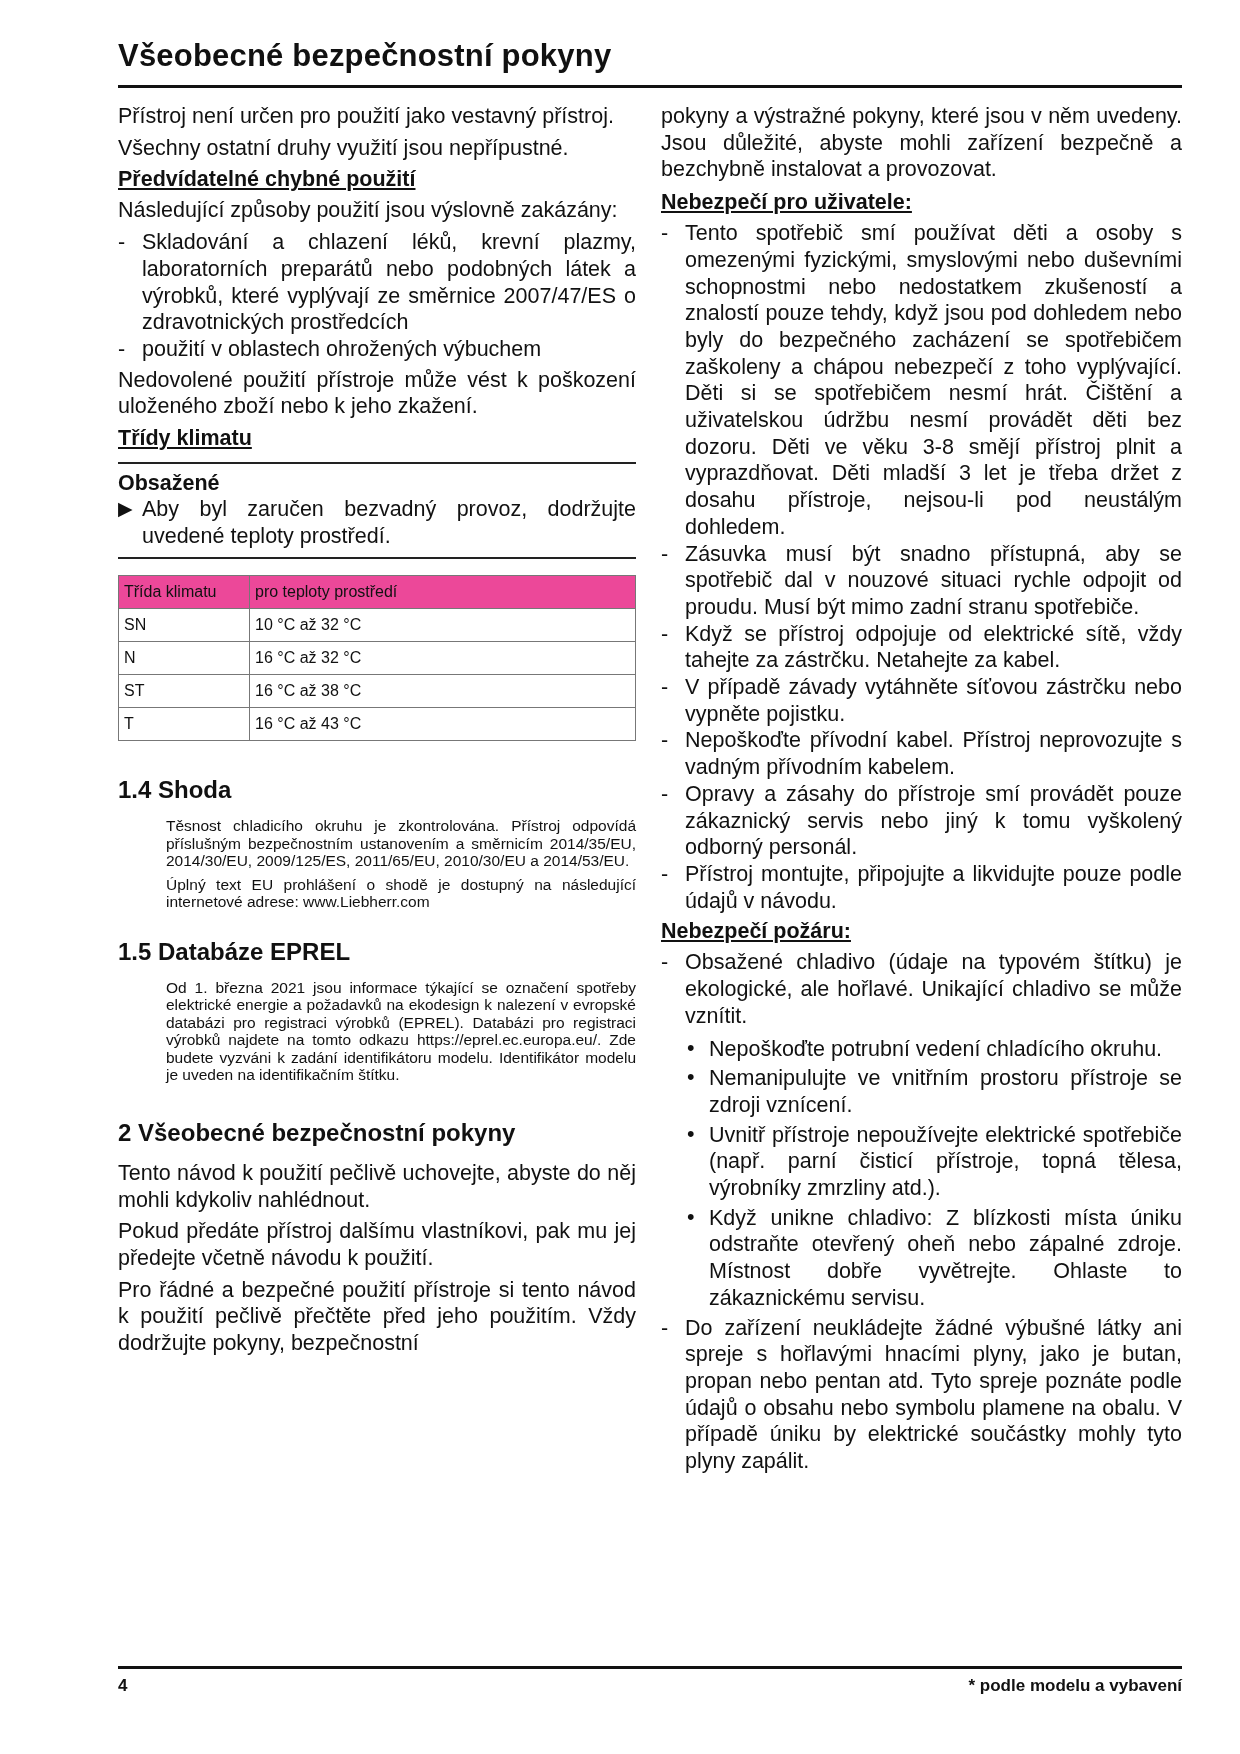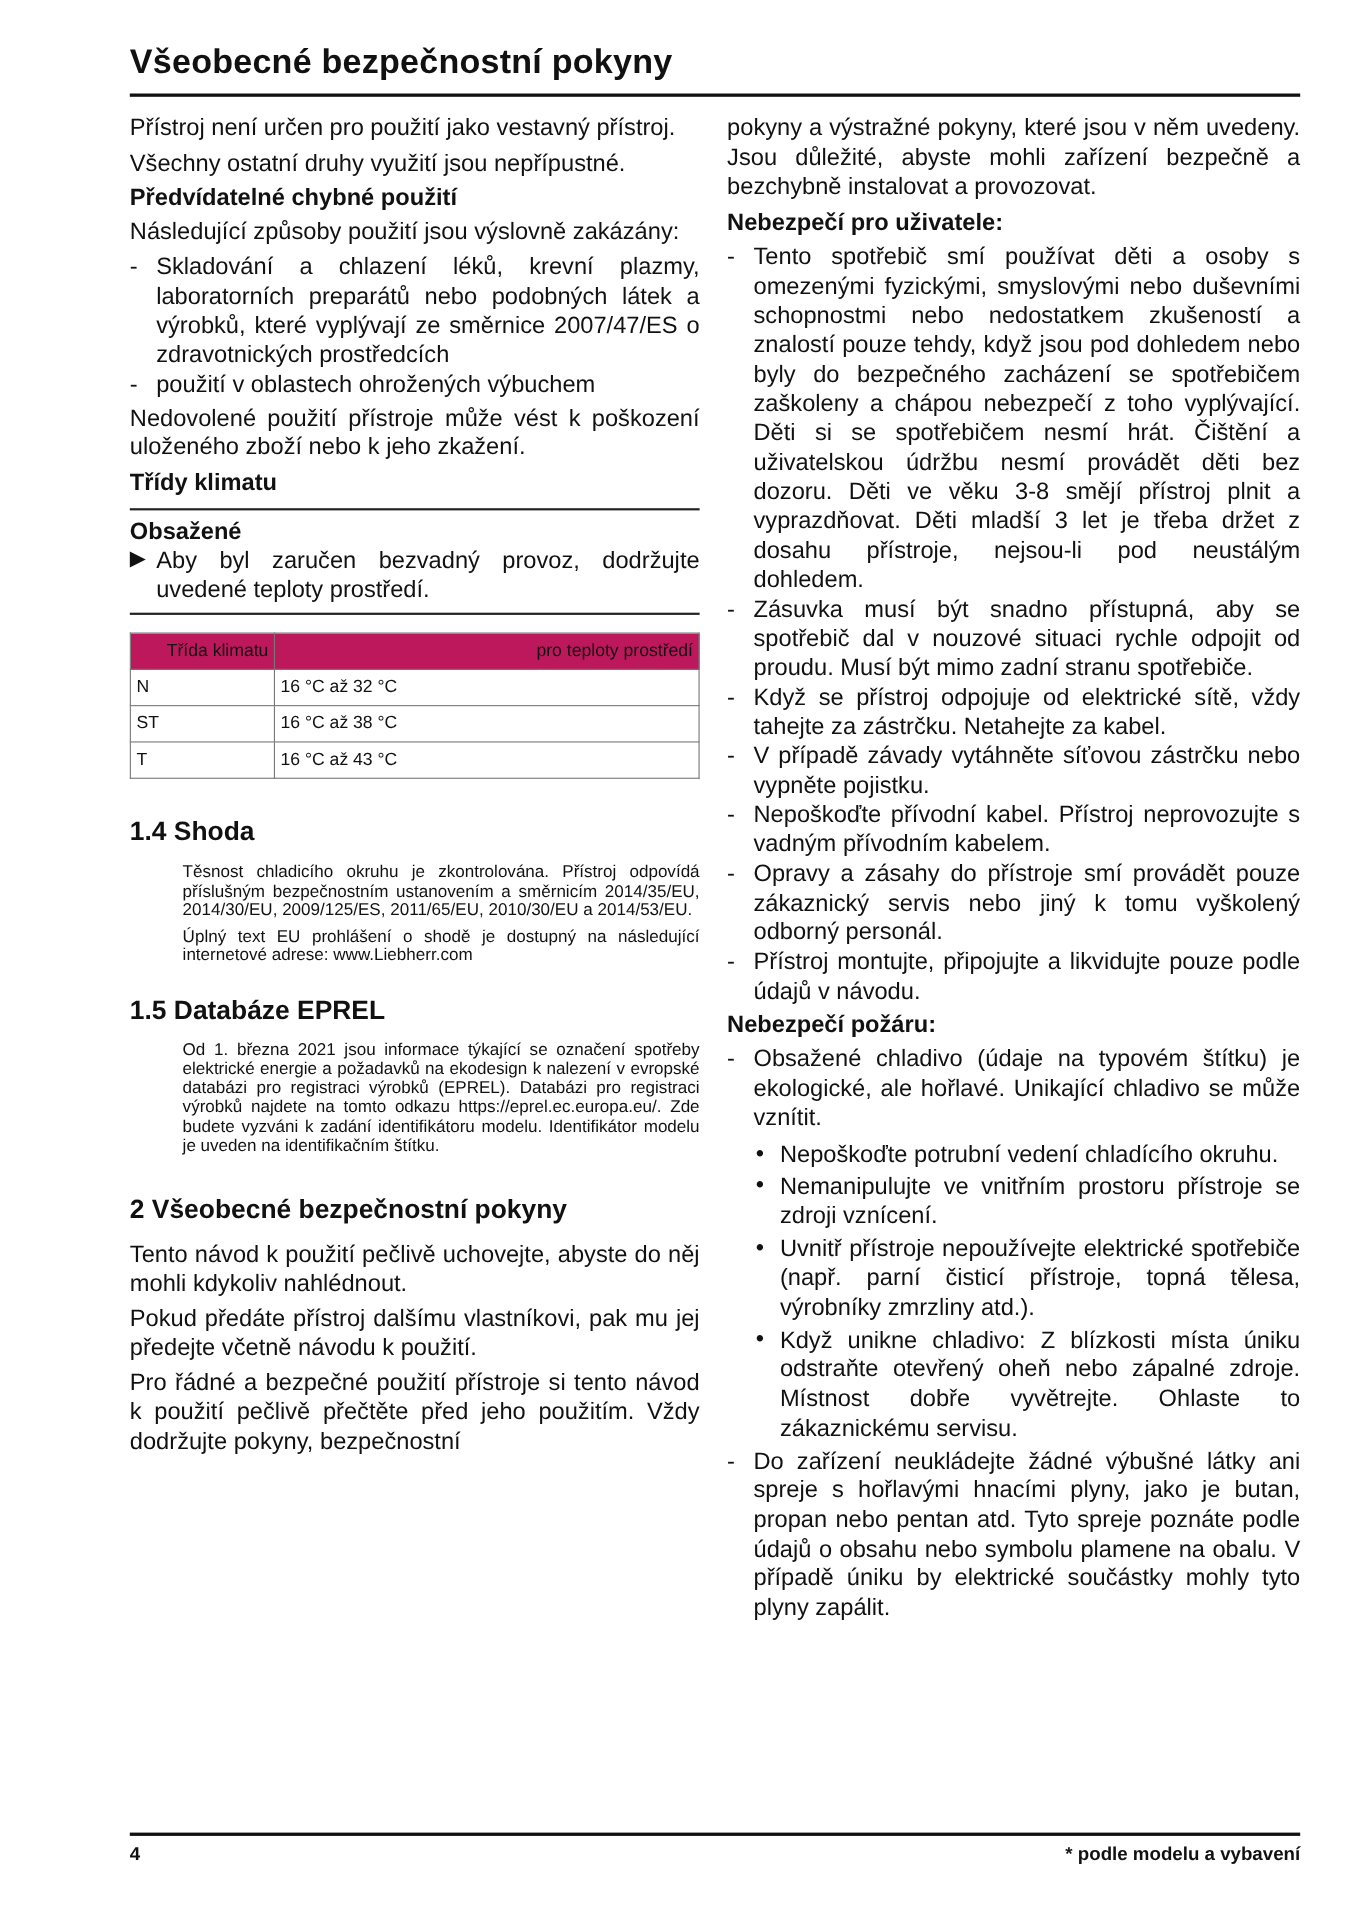--- a/index.html
+++ b/index.html
@@ -20,40 +20,40 @@
   .rule-thick {
     position: absolute; left: 118px; width: 1064px; height: 3px; background: #111;
   }
   .col {
     position: absolute; top: 103px;
     font-size: 21.5px; line-height: 26.7px;
   }
   .col-left { left: 118px; width: 518px; }
   .col-right { left: 661px; width: 521px; }
   p.body { text-align: justify; margin-bottom: 5px; }
-  h3.sub { font-size: 21.5px; font-weight: bold; line-height: 27px; margin: 2px 0 4px 0; }
+  h3.sub { font-size: 21.5px; font-weight: bold; line-height: 27px; margin: 2px 0 4px 0; text-decoration: underline; }
   ul.dash { list-style: none; margin-bottom: 4px; }
   ul.dash > li { position: relative; padding-left: 24px; text-align: justify; }
   ul.dash > li > .mark { position: absolute; left: 0; top: 0; }
   ul.bullets { list-style: none; margin: 6px 0 2px 0; }
   ul.bullets > li { position: relative; padding-left: 24px; text-align: justify; margin-bottom: 3px; }
   ul.bullets > li > .mark { position: absolute; left: 2px; top: -1px; }
   .note-rule { height: 2px; background: #222; margin: 10px 0 6px 0; }
   .note-title { font-weight: bold; line-height: 26px; }
   .note-item { position: relative; padding-left: 24px; text-align: justify; }
   .note-item .arrow { position: absolute; left: 0; top: 0; font-size: 19px; }
   table.climate {
     width: 100%; border-collapse: collapse; margin-top: 16px;
     font-size: 16px; line-height: 20px;
   }
   table.climate th, table.climate td {
     border: 1px solid #777; padding: 4px 5px 5px 5px; text-align: left; font-weight: normal;
     height: 33px;
   }
-  table.climate th { background: #be185d; text-align: right; }
+  table.climate th { background: #ec4899; }
   table.climate .c1 { width: 131px; }
   h2.sec { font-size: 24px; font-weight: bold; line-height: 30px; margin: 26px 0 12px 0; }
   .small { font-size: 15.5px; line-height: 17.5px; text-align: justify; margin-bottom: 6px; margin-left: 48px; }
   h2.chap { font-size: 24px; font-weight: bold; line-height: 38px; margin: 30px 0 8px 0; }
   .footer-rule { position: absolute; left: 118px; top: 1666px; width: 1064px; height: 3px; background: #111; }
   .footer { position: absolute; left: 118px; top: 1676px; width: 1064px; font-size: 17px; font-weight: bold; }
   .footer .pg { position: absolute; left: 0; }
   .footer .fn { position: absolute; right: 0; }
 </style>
 </head>
@@ -85,20 +85,24 @@
   <div class="note-rule" style="margin-top:8px;margin-bottom:0"></div>
 
   <table class="climate">
     <thead>
       <tr>
         <th class="c1">Třída klimatu</th>
         <th>pro teploty prostředí</th>
       </tr>
     </thead>
     <tbody>
+      <tr>
+        <td>SN</td>
+        <td>10 °C až 32 °C</td>
+      </tr>
       <tr>
         <td>N</td>
         <td>16 °C až 32 °C</td>
       </tr>
       <tr>
         <td>ST</td>
         <td>16 °C až 38 °C</td>
       </tr>
       <tr>
         <td>T</td>

